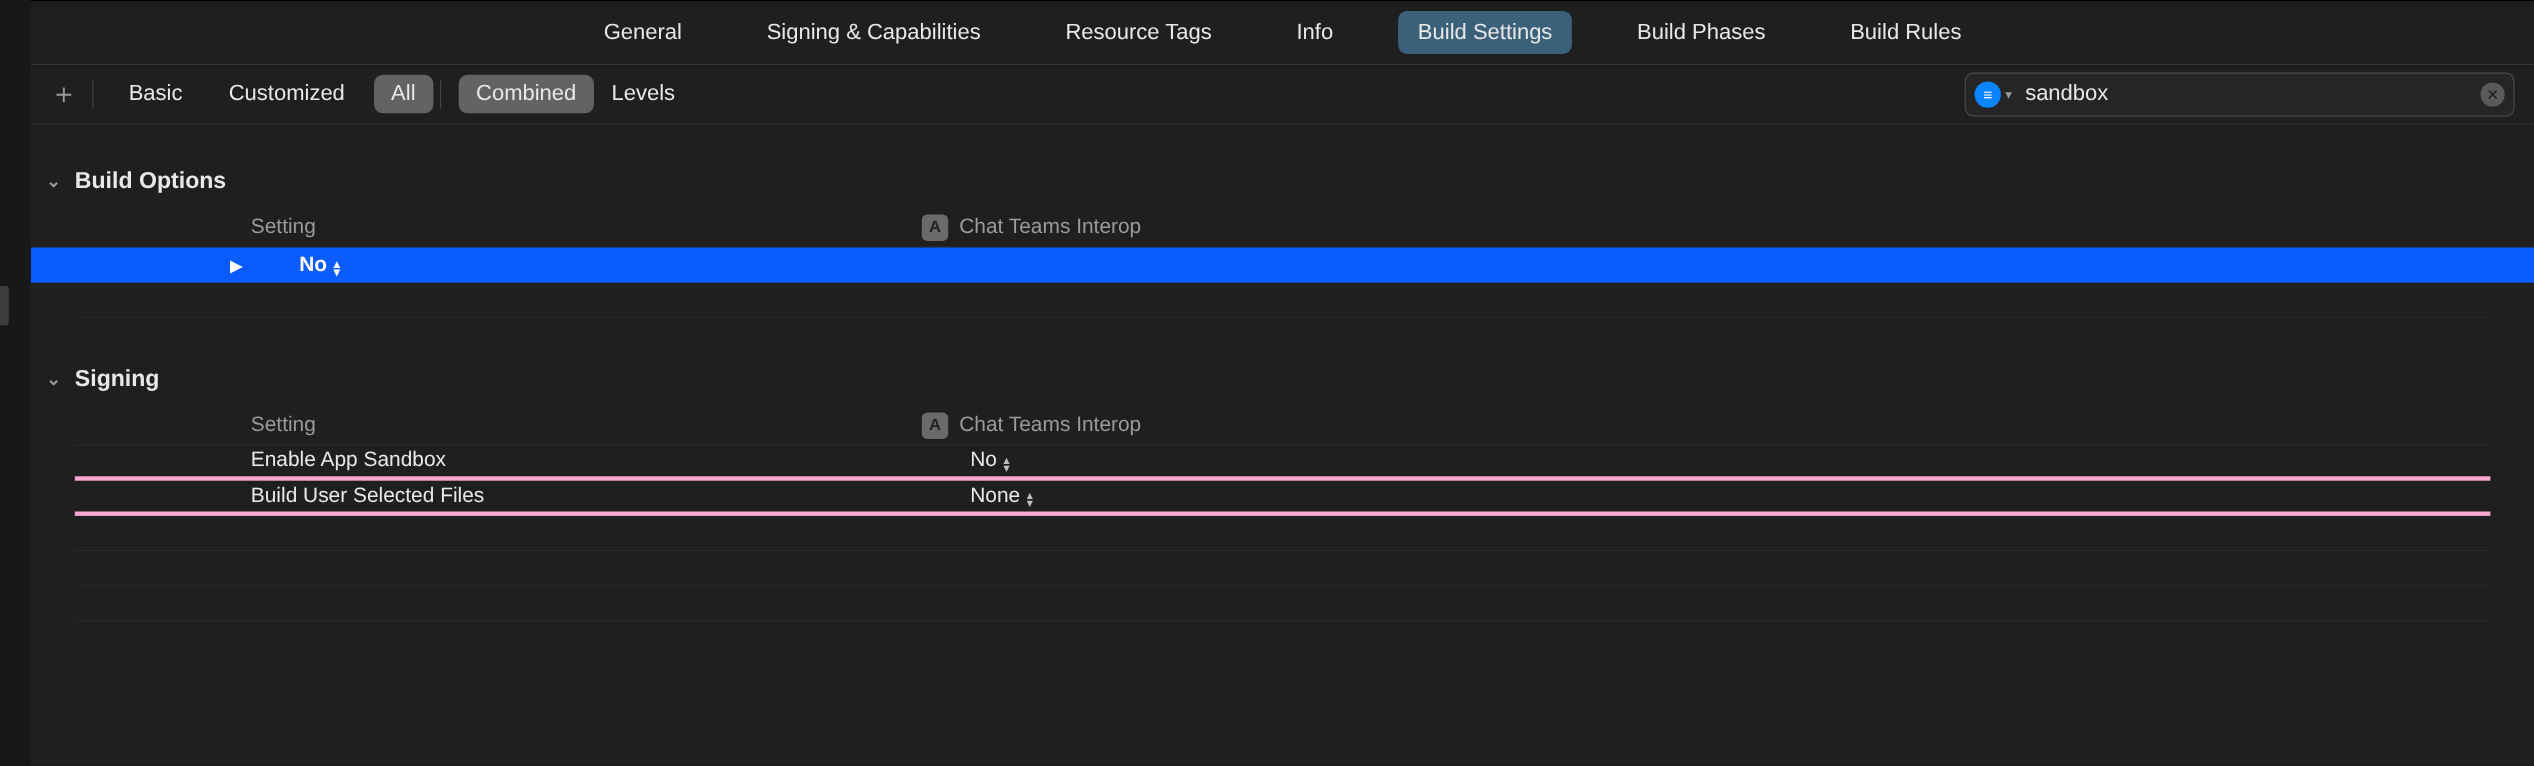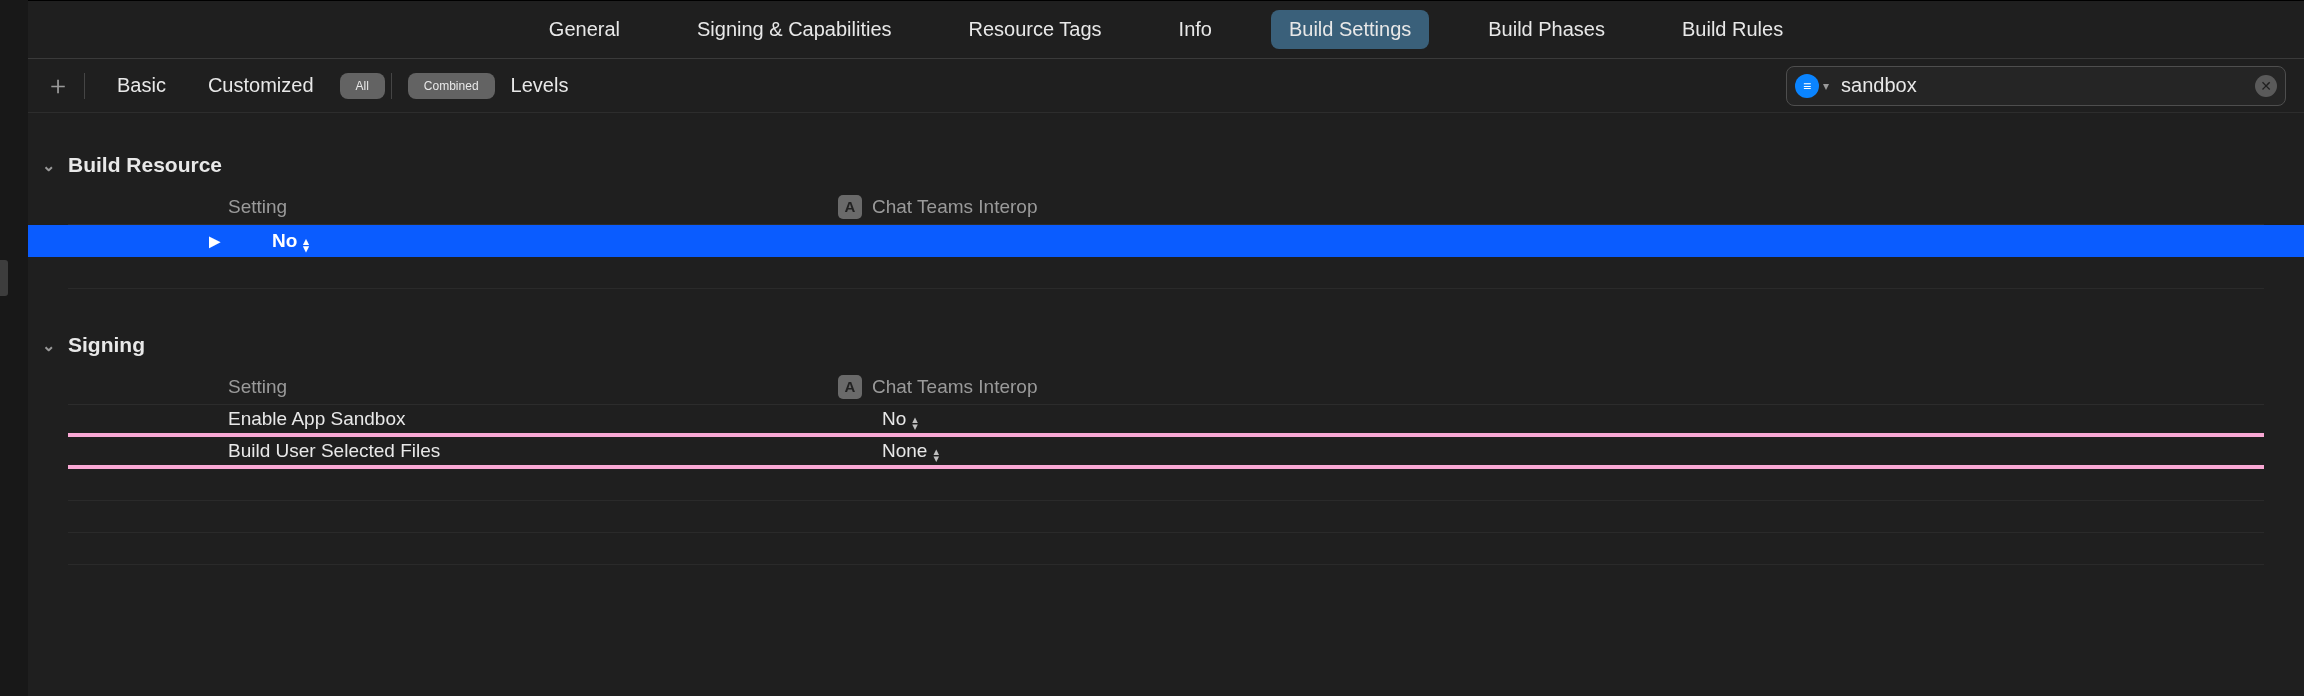--- a/index.html
+++ b/index.html
@@ -89,21 +89,21 @@
   .filter-label {
     padding: 6px 16px;
     border-radius: 8px;
     color: var(--text-primary);
     font-size: 20px;
     margin-right: 10px;
     cursor: default;
   }
   .pill {
     padding: 6px 16px;
-    font-size: 12px;
+    font-size: 20px;
     cursor: default;
     color: var(--text-primary);
   }
   .pill.active {
     background: var(--bg-pill);
     border-radius: 8px;
   }
   .spacer { flex: 1; }
   .search-wrap {
     display: flex;
@@ -272,21 +272,21 @@
       <span class="scope-caret">▾</span>
       <input class="search-input" value="sandbox" style="">
       <div class="clear-btn">✕</div>
     </div>
   </div>
 
   <div class="content" id="content">
       <div class="section">
         <div class="section-header">
           <span class="disclosure">⌄</span>
-          <span>Build Resource</span>
+          <span>Build Options</span>
         </div>
         <div class="col-header-row">
           <div class="col-setting">Setting</div>
           <div class="col-target">
             <span class="target-icon">A</span>
             <span>Chat Teams Interop</span>
           </div>
         </div>
         <div class="setting-row selected">
           <div class="indent">

